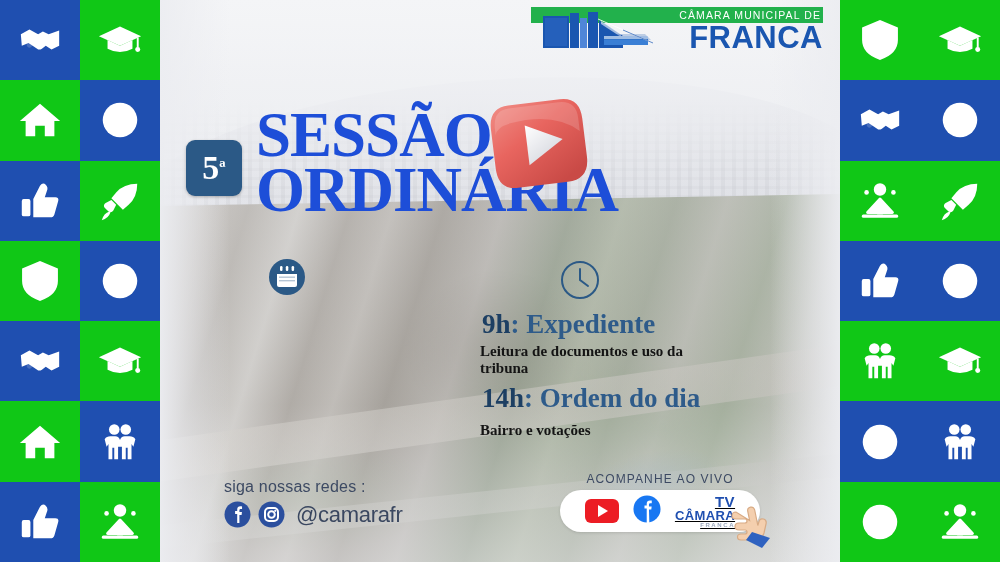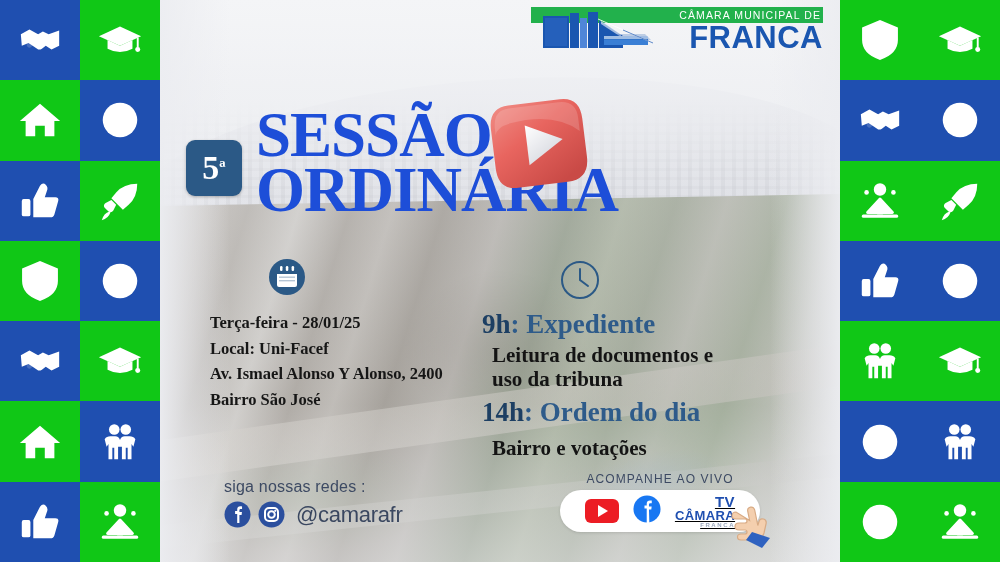--- a/index.html
+++ b/index.html
@@ -186,24 +186,24 @@
     color:#2e5b8a;
     line-height:1.1;
     white-space:nowrap;
   }
   .sched-h .hh { color:#1d3f63; }
   .sched-h.h1 { margin-left:14px; }
   .sched-h.h2 { margin-left:14px; margin-top:6px; }
   .sched-s {
     font-family:"Liberation Serif", serif;
     font-weight:bold;
-    font-size:21px;
+    font-size:15px;
     color:#141414;
     line-height:1.18;
-    margin-left:24px;
+    margin-left:12px;
     margin-top:3px;
     max-width:250px;
   }
   .sched-s.s2 { margin-top:8px; }
 
   
   .social {
     position:absolute; left:224px; top:478px; z-index:7;
   }
   .social-label {
@@ -577,26 +577,20 @@
         <circle cx="19" cy="19" r="18" fill="#2b5986"></circle>
         <rect x="9" y="11" width="20" height="18" rx="2" fill="#ffffff"></rect>
         <rect x="9" y="11" width="20" height="5" fill="#2b5986"></rect>
         <rect x="12" y="8" width="2.5" height="5" rx="1.2" fill="#ffffff"></rect>
         <rect x="17.8" y="8" width="2.5" height="5" rx="1.2" fill="#ffffff"></rect>
         <rect x="23.6" y="8" width="2.5" height="5" rx="1.2" fill="#ffffff"></rect>
         <rect x="11" y="18.5" width="16" height="1.4" fill="#2b5986" opacity=".35"></rect>
         <rect x="11" y="22" width="16" height="1.4" fill="#2b5986" opacity=".35"></rect>
       </svg>
     </div>
-    <div id="detail-lines">
-        <p>Terça-feira - 28/01/25</p>
-        <p>Local: Uni-Facef</p>
-        <p>Av. Ismael Alonso Y Alonso, 2400</p>
-        <p>Bairro São José</p>
-      </div>
   </div>
 
   <div class="info-right">
     <div class="icon-circle-clock">
       <svg viewBox="0 0 44 44" xmlns="http://www.w3.org/2000/svg">
         <circle cx="22" cy="22" r="18" fill="none" stroke="#2b5986" stroke-width="2"></circle>
         <path d="M22 11 V22 L30 28" fill="none" stroke="#2b5986" stroke-width="2" stroke-linecap="round"></path>
       </svg>
     </div>
     <div id="schedule-items">

